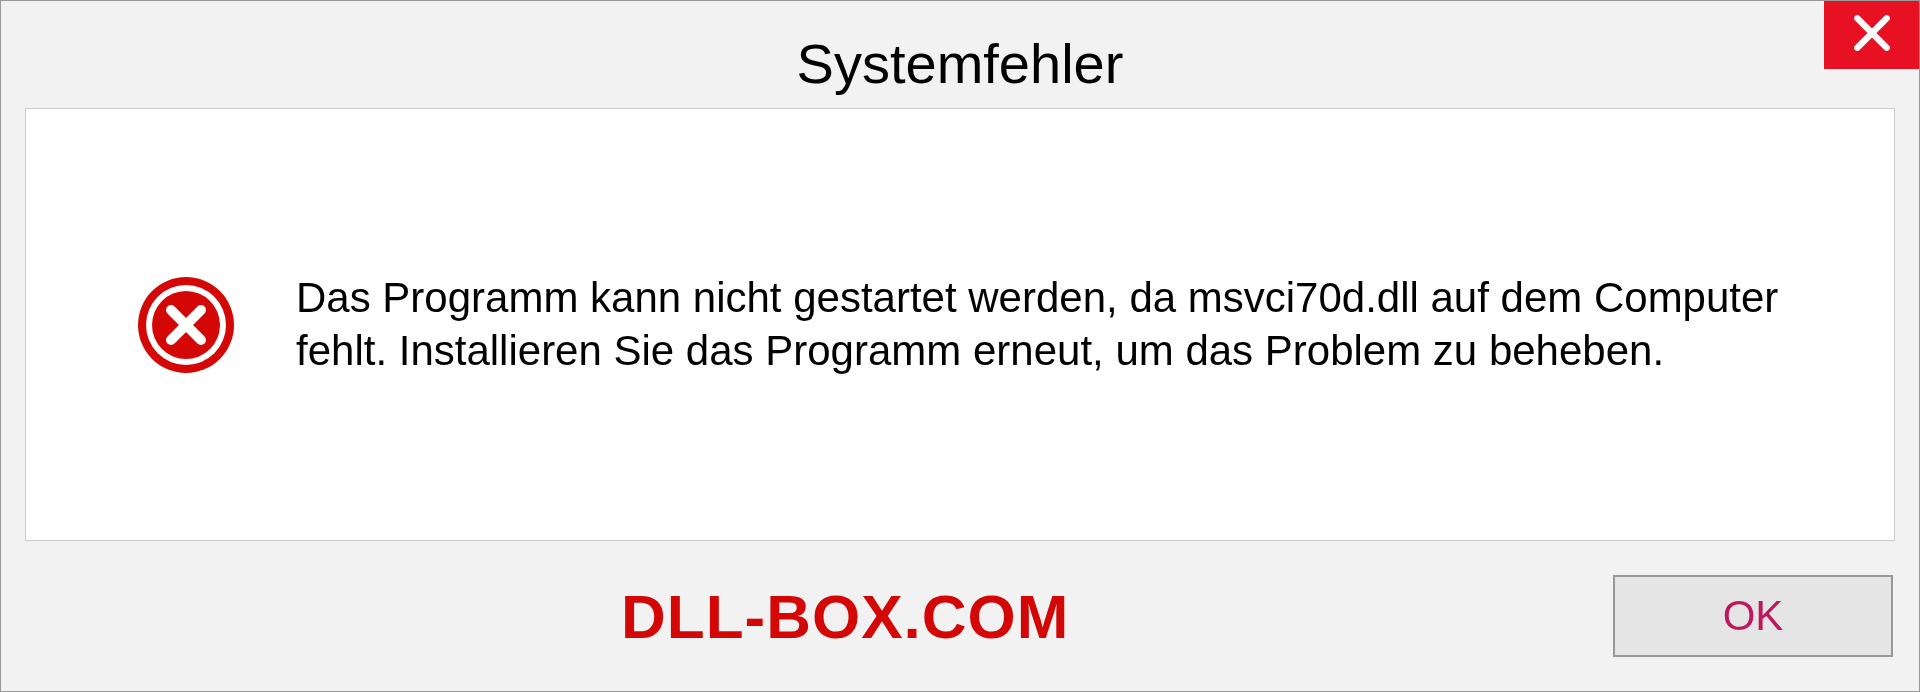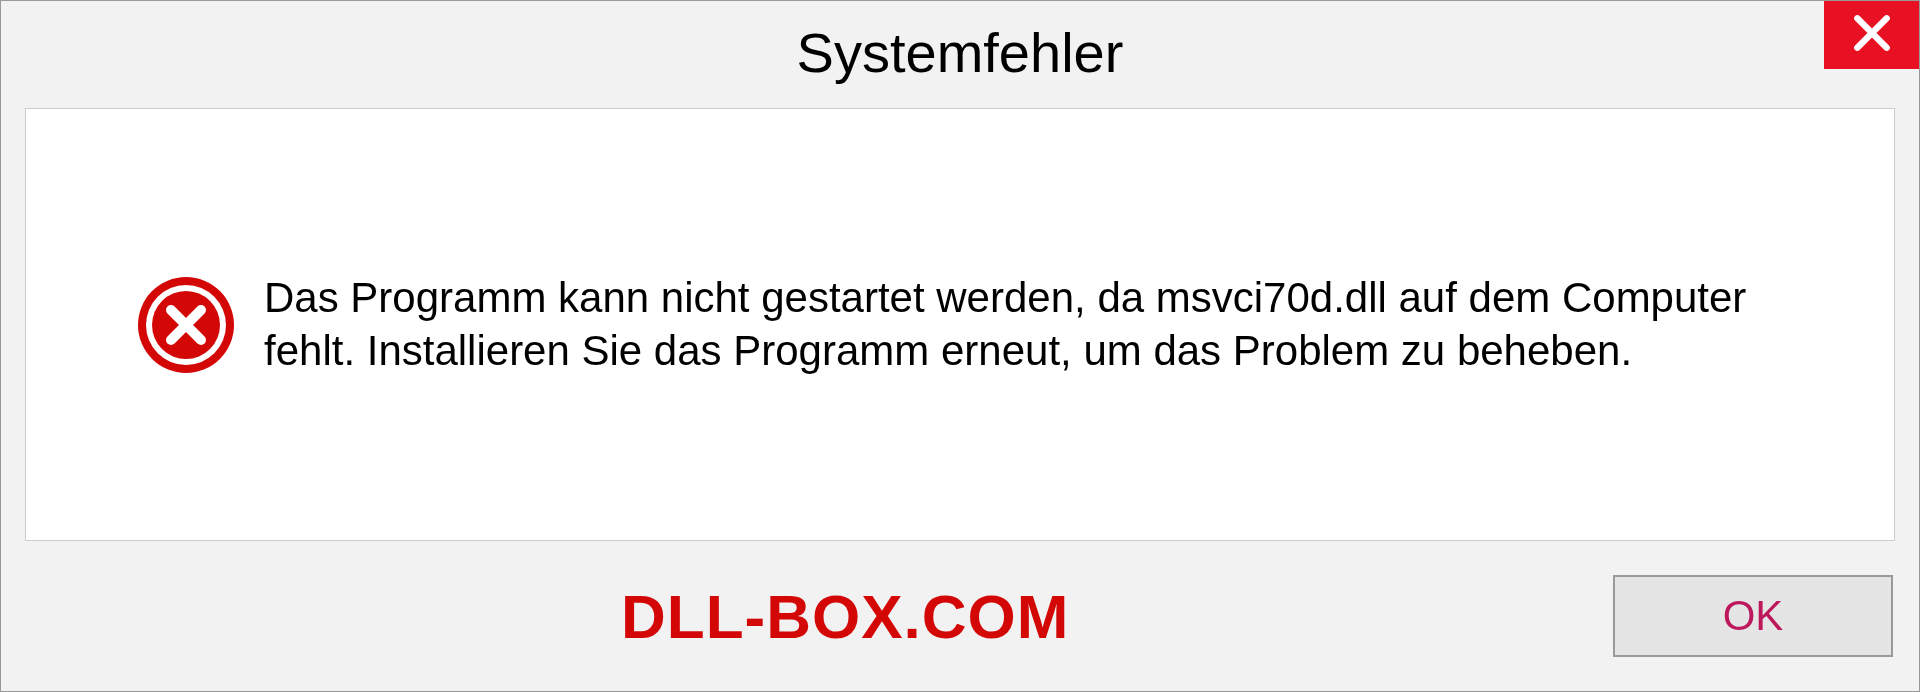--- a/index.html
+++ b/index.html
@@ -17,21 +17,21 @@
     .dialog {
       width: 100%;
       height: 100%;
       border: 1px solid #999;
       background: #f2f2f2;
       display: flex;
       flex-direction: column;
     }
     .titlebar {
       display: flex;
-      align-items: center;
+      align-items: flex-end;
       justify-content: center;
       position: relative;
       height: 95px;
     }
     .title-text {
       font-size: 56px;
       font-weight: 400;
       color: #000;
       padding-top: 8px;
     }
@@ -52,21 +52,21 @@
       height: 44px;
     }
     .content-panel {
       margin: 12px 24px 0 24px;
       background: #fff;
       border: 1px solid #ccc;
       flex: 1;
       display: flex;
       align-items: center;
       padding: 60px 80px 60px 110px;
-      gap: 28px;
+      gap: 60px;
     }
     .error-icon {
       flex-shrink: 0;
       width: 100px;
       height: 100px;
     }
     .error-icon svg {
       width: 100%;
       height: 100%;
     }

